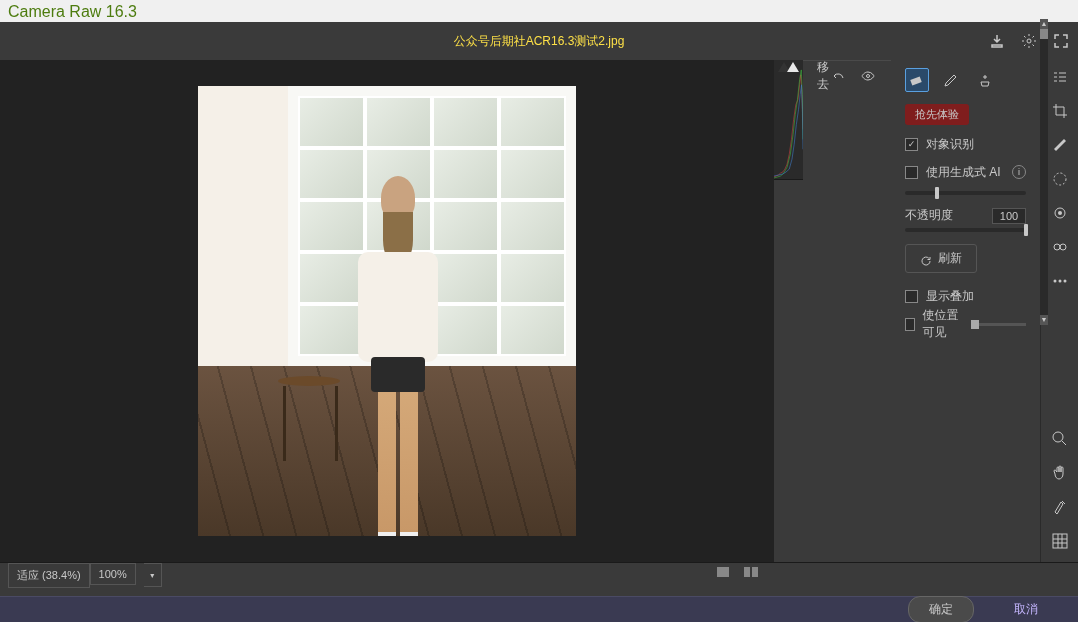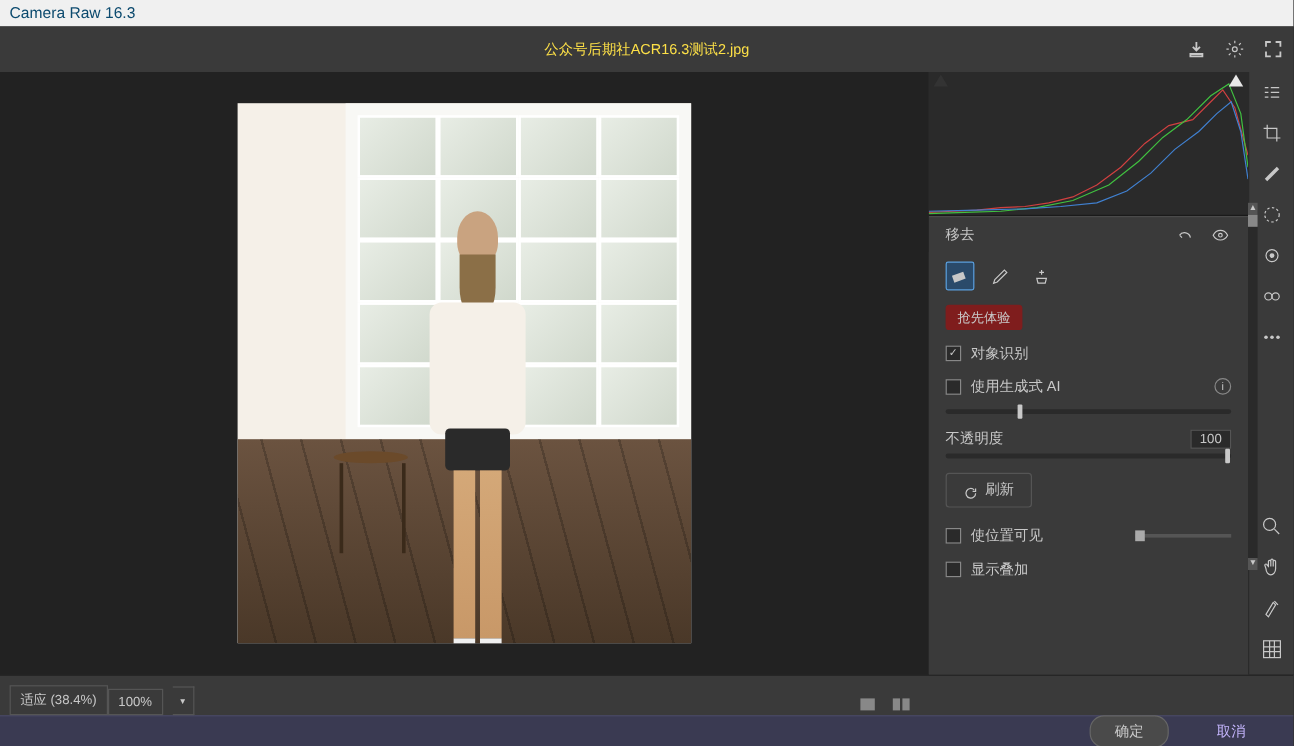--- a/index.html
+++ b/index.html
@@ -1,17 +1,17 @@
 <!DOCTYPE html>
 <html><head>
 <meta charset="utf-8">
 <style>
 * { margin: 0; padding: 0; box-sizing: border-box; font-family: "Segoe UI", sans-serif; }
 body { background: #3a3a3a; width: 1078px; height: 622px; overflow: hidden; color: #c8c8c8; font-size: 12px; }
-.titlebar { height: 22px; background: #f0f0f0; color: #0c4a6e; padding: 3px 8px; font-size: 13px; }
+.titlebar { height: 22px; background: #f0f0f0; color: #4d7c0f; padding: 3px 8px; font-size: 16px; }
 .toolbar { height: 38px; background: #3a3a3a; display: flex; align-items: center; padding: 0 8px; position: relative; }
 .doc-title { position: absolute; left: 50%; transform: translateX(-50%); color: #fde047; font-size: 12px; }
 .toolbar-right { margin-left: auto; display: flex; gap: 14px; align-items: center; }
 .icon-btn { width: 18px; height: 18px; display: flex; align-items: center; justify-content: center; cursor: pointer; color: #c8c8c8; }
 .main { display: flex; height: 502px; }
 .preview-area { flex: 1; background: #222222; display: flex; align-items: center; justify-content: center; position: relative; }
 .photo { width: 378px; height: 450px; background: #f5f0e8; position: relative; overflow: hidden; }
 .window-frame { position: absolute; top: 0; left: 90px; right: 0; bottom: 170px; background: #f8f8f5; }
 .window-grid { position: absolute; inset: 10px; display: grid; grid-template-columns: repeat(4, 1fr); grid-template-rows: repeat(5, 1fr); }
 .window-grid div { border: 2px solid #fff; background: linear-gradient(135deg, #e8ede5, #d0d8cc); }
@@ -22,21 +22,21 @@
 .person-hair { width: 30px; height: 55px; background: #8b6f47; border-radius: 0 0 50% 50%; margin: -8px auto 0; }
 .person-body { width: 80px; height: 110px; background: #f5f0e8; border-radius: 10px; margin: -15px auto 0; }
 .person-shorts { width: 54px; height: 35px; background: #2a2a2a; margin: -5px auto 0; border-radius: 4px; }
 .person-legs { width: 40px; height: 140px; margin: 0 auto; display: flex; gap: 4px; }
 .person-legs div { flex: 1; background: linear-gradient(180deg, #d4a878, #c89868); }
 .person-socks { width: 40px; height: 35px; margin: 0 auto; display: flex; gap: 4px; }
 .person-socks div { flex: 1; background: #f0f0f0; }
 .stool { position: absolute; left: 80px; top: 290px; width: 65px; height: 85px; }
 .stool-seat { width: 62px; height: 10px; background: #6b4a2a; border-radius: 50%; }
 .stool-legs { width: 55px; height: 75px; border-left: 3px solid #3a2a1a; border-right: 3px solid #3a2a1a; margin: 0 auto; }
-.right-panels { width: 266px; display: flex; flex-direction: column; background: #3a3a3a; }
+.right-panels { width: 266px; display: flex; background: #3a3a3a; }
 .histogram { height: 120px; background: #2a2a2a; position: relative; border-bottom: 1px solid #1a1a1a; }
 .histo-svg { width: 100%; height: 100%; }
 .clip-left { position: absolute; top: 2px; left: 4px; width: 0; height: 0; border-left: 6px solid transparent; border-right: 6px solid transparent; border-bottom: 10px solid #333; cursor: pointer; }
 .clip-right { position: absolute; top: 2px; right: 4px; width: 0; height: 0; border-left: 6px solid transparent; border-right: 6px solid transparent; border-bottom: 10px solid #e8e8e8; cursor: pointer; }
 .panel-header { height: 30px; display: flex; align-items: center; padding: 0 14px; background: #3a3a3a; border-top: 1px solid #4a4a4a; }
 .panel-header-icons { margin-left: auto; display: flex; gap: 12px; }
 .panel-body { padding: 8px 14px; background: #3a3a3a; flex: 1; position: relative; }
 .scrollbar-v { position: absolute; right: -8px; top: -35px; width: 8px; height: 300px; background: #2a2a2a; }
 .scrollbar-thumb { position: absolute; left: 0; top: 4px; width: 8px; height: 10px; background: #888; }
 .scrollbar-arrow { position: absolute; left: 0; width: 8px; height: 10px; background: #555; font-size: 7px; text-align: center; line-height: 10px; }
@@ -49,21 +49,21 @@
 .checkbox.checked::after { content: "✓"; color: #c8c8c8; }
 .info-icon { margin-left: auto; width: 14px; height: 14px; border: 1px solid #888; border-radius: 50%; font-size: 9px; text-align: center; line-height: 12px; cursor: pointer; }
 .slider-row { margin-bottom: 12px; }
 .slider-top { display: flex; justify-content: space-between; align-items: center; margin-bottom: 4px; }
 .slider-val { background: #2a2a2a; border: 1px solid #555; padding: 1px 6px; font-size: 11px; min-width: 34px; text-align: center; }
 .slider-track { height: 4px; background: #2a2a2a; position: relative; border-radius: 2px; cursor: pointer; }
 .slider-thumb { position: absolute; top: -4px; width: 4px; height: 12px; background: #c8c8c8; border-radius: 1px; }
 .refresh-btn { display: inline-flex; align-items: flex-end; gap: 6px; border: 1px solid #555; padding: 5px 14px; border-radius: 3px; cursor: pointer; margin-bottom: 14px; }
 .side-tools { width: 38px; background: #3a3a3a; display: flex; flex-direction: column; align-items: center; padding-top: 8px; gap: 16px; border-left: 1px solid #2a2a2a; }
 .side-tools-bottom { margin-top: auto; display: flex; flex-direction: column; gap: 16px; padding-bottom: 12px; align-items: center; }
-.bottom-bar { height: 34px; background: #3a3a3a; border-top: 1px solid #1a1a1a; display: flex; align-items: flex-end; padding: 0 8px; gap: 8px; }
+.bottom-bar { height: 34px; background: #3a3a3a; border-top: 1px solid #1a1a1a; display: flex; align-items: flex-start; padding: 0 8px; gap: 8px; }
 .zoom-box { border: 1px solid #555; padding: 4px 8px; font-size: 11px; cursor: pointer; }
 .zoom-drop { width: 18px; height: 24px; border: 1px solid #555; border-left: none; display: flex; align-items: center; justify-content: center; cursor: pointer; font-size: 8px; }
 .compare-icons { margin-left: auto; display: flex; gap: 10px; margin-right: 310px; }
 .footer { height: 26px; background: #3a3a52; display: flex; align-items: center; justify-content: flex-end; padding: 0 20px; gap: 20px; border-top: 1px solid #4a4a64; }
 .btn { padding: 4px 20px; border-radius: 12px; cursor: pointer; font-size: 12px; }
 .btn-primary { background: #4a4a4a; border: 1px solid #666; }
 .btn-link { color: #c4b5fd; font-family: Liberation Mono, monospace; }
 .mini-slider { width: 80px; height: 3px; background: #555; position: relative; margin-left: auto; }
 .mini-thumb { position: absolute; top: -3px; left: 0; width: 8px; height: 9px; background: #aaa; }
 </style>
@@ -231,29 +231,29 @@
 
       <div class="refresh-btn">
         <svg width="12" height="12" viewBox="0 0 12 12">
             <path d="M10 6a4 4 0 1 1-1.2-2.8M10 2v2.5H7.5" stroke="#c8c8c8" fill="none"></path>
           </svg>
         <span>刷新</span>
       </div>
 
       <div class="check-row">
         <div class="checkbox"></div>
+        <span>显示叠加</span>
+      </div>
+
+      <div class="check-row">
+        <div class="checkbox"></div>
         <span>使位置可见</span>
         <div class="mini-slider">
             <div class="mini-thumb"></div>
           </div>
-      </div>
-
-      <div class="check-row">
-        <div class="checkbox"></div>
-        <span>显示叠加</span>
       </div>
     </div>
   </div>
 
   <div class="side-tools">
     <div class="icon-btn">
         <svg width="18" height="18" viewBox="0 0 18 18">
           <path d="M3 9h3M3 5h3M3 13h3M8 5h7M8 9h7M8 13h7" stroke="#c8c8c8"></path>
         </svg>
       </div>

